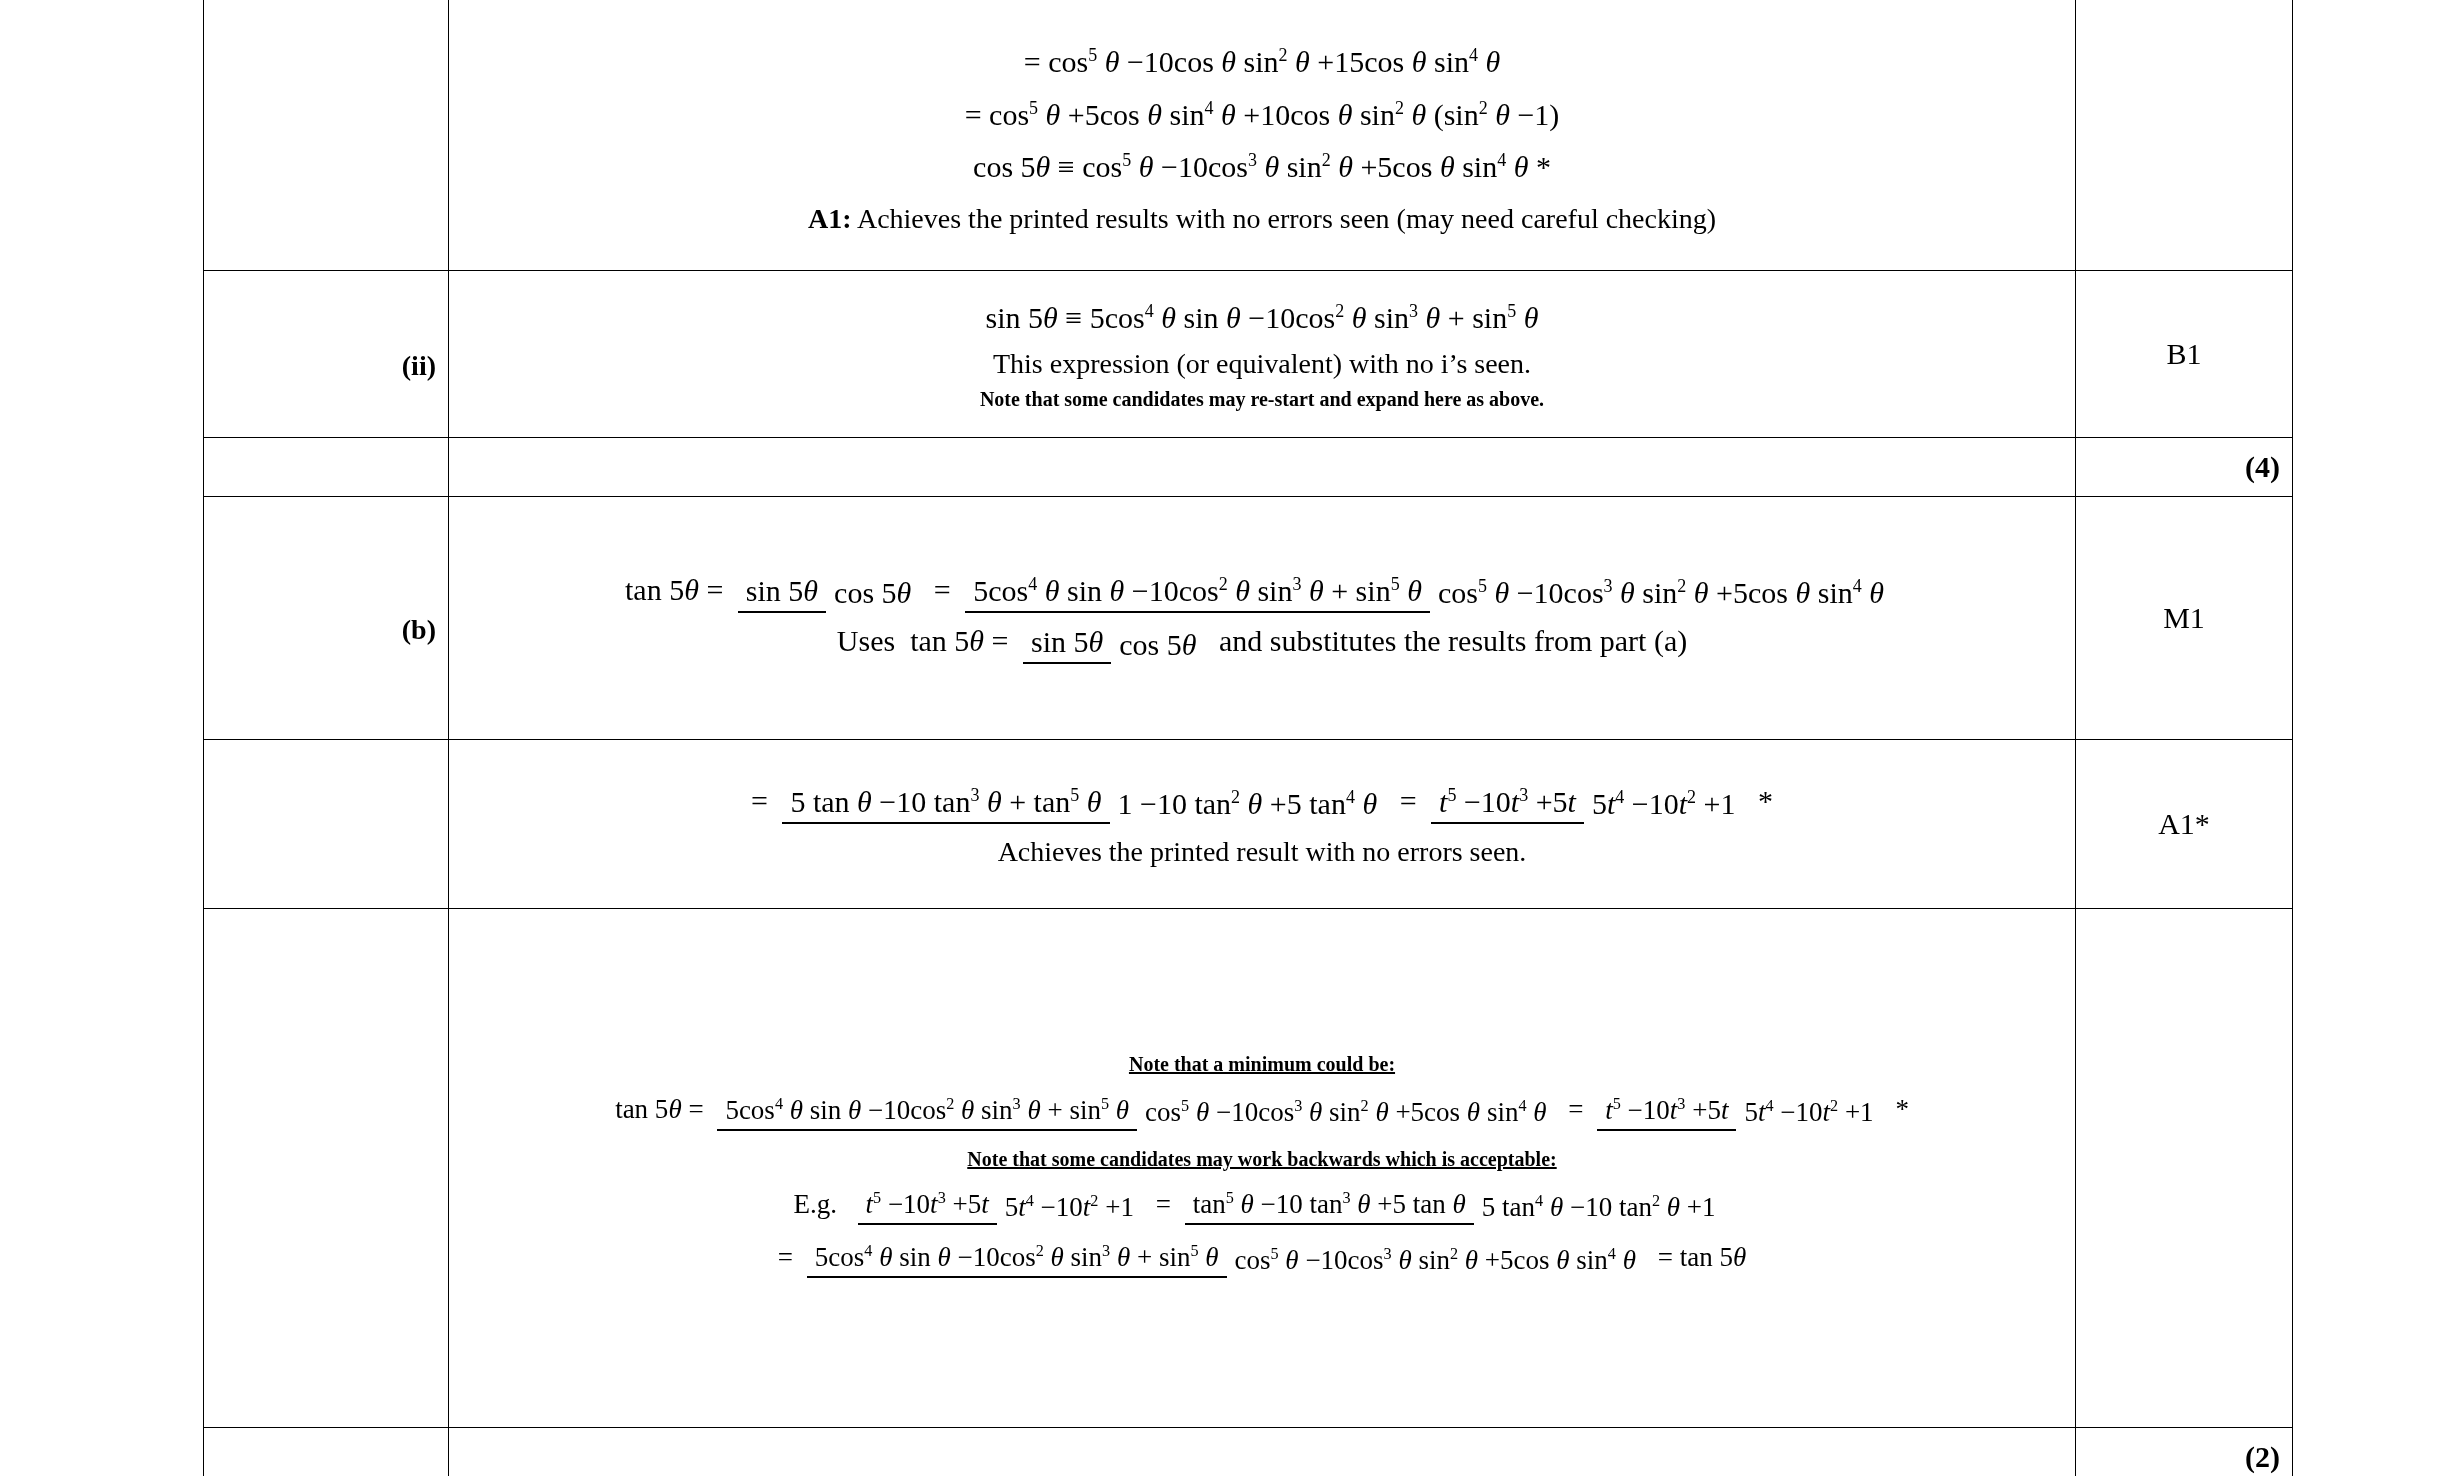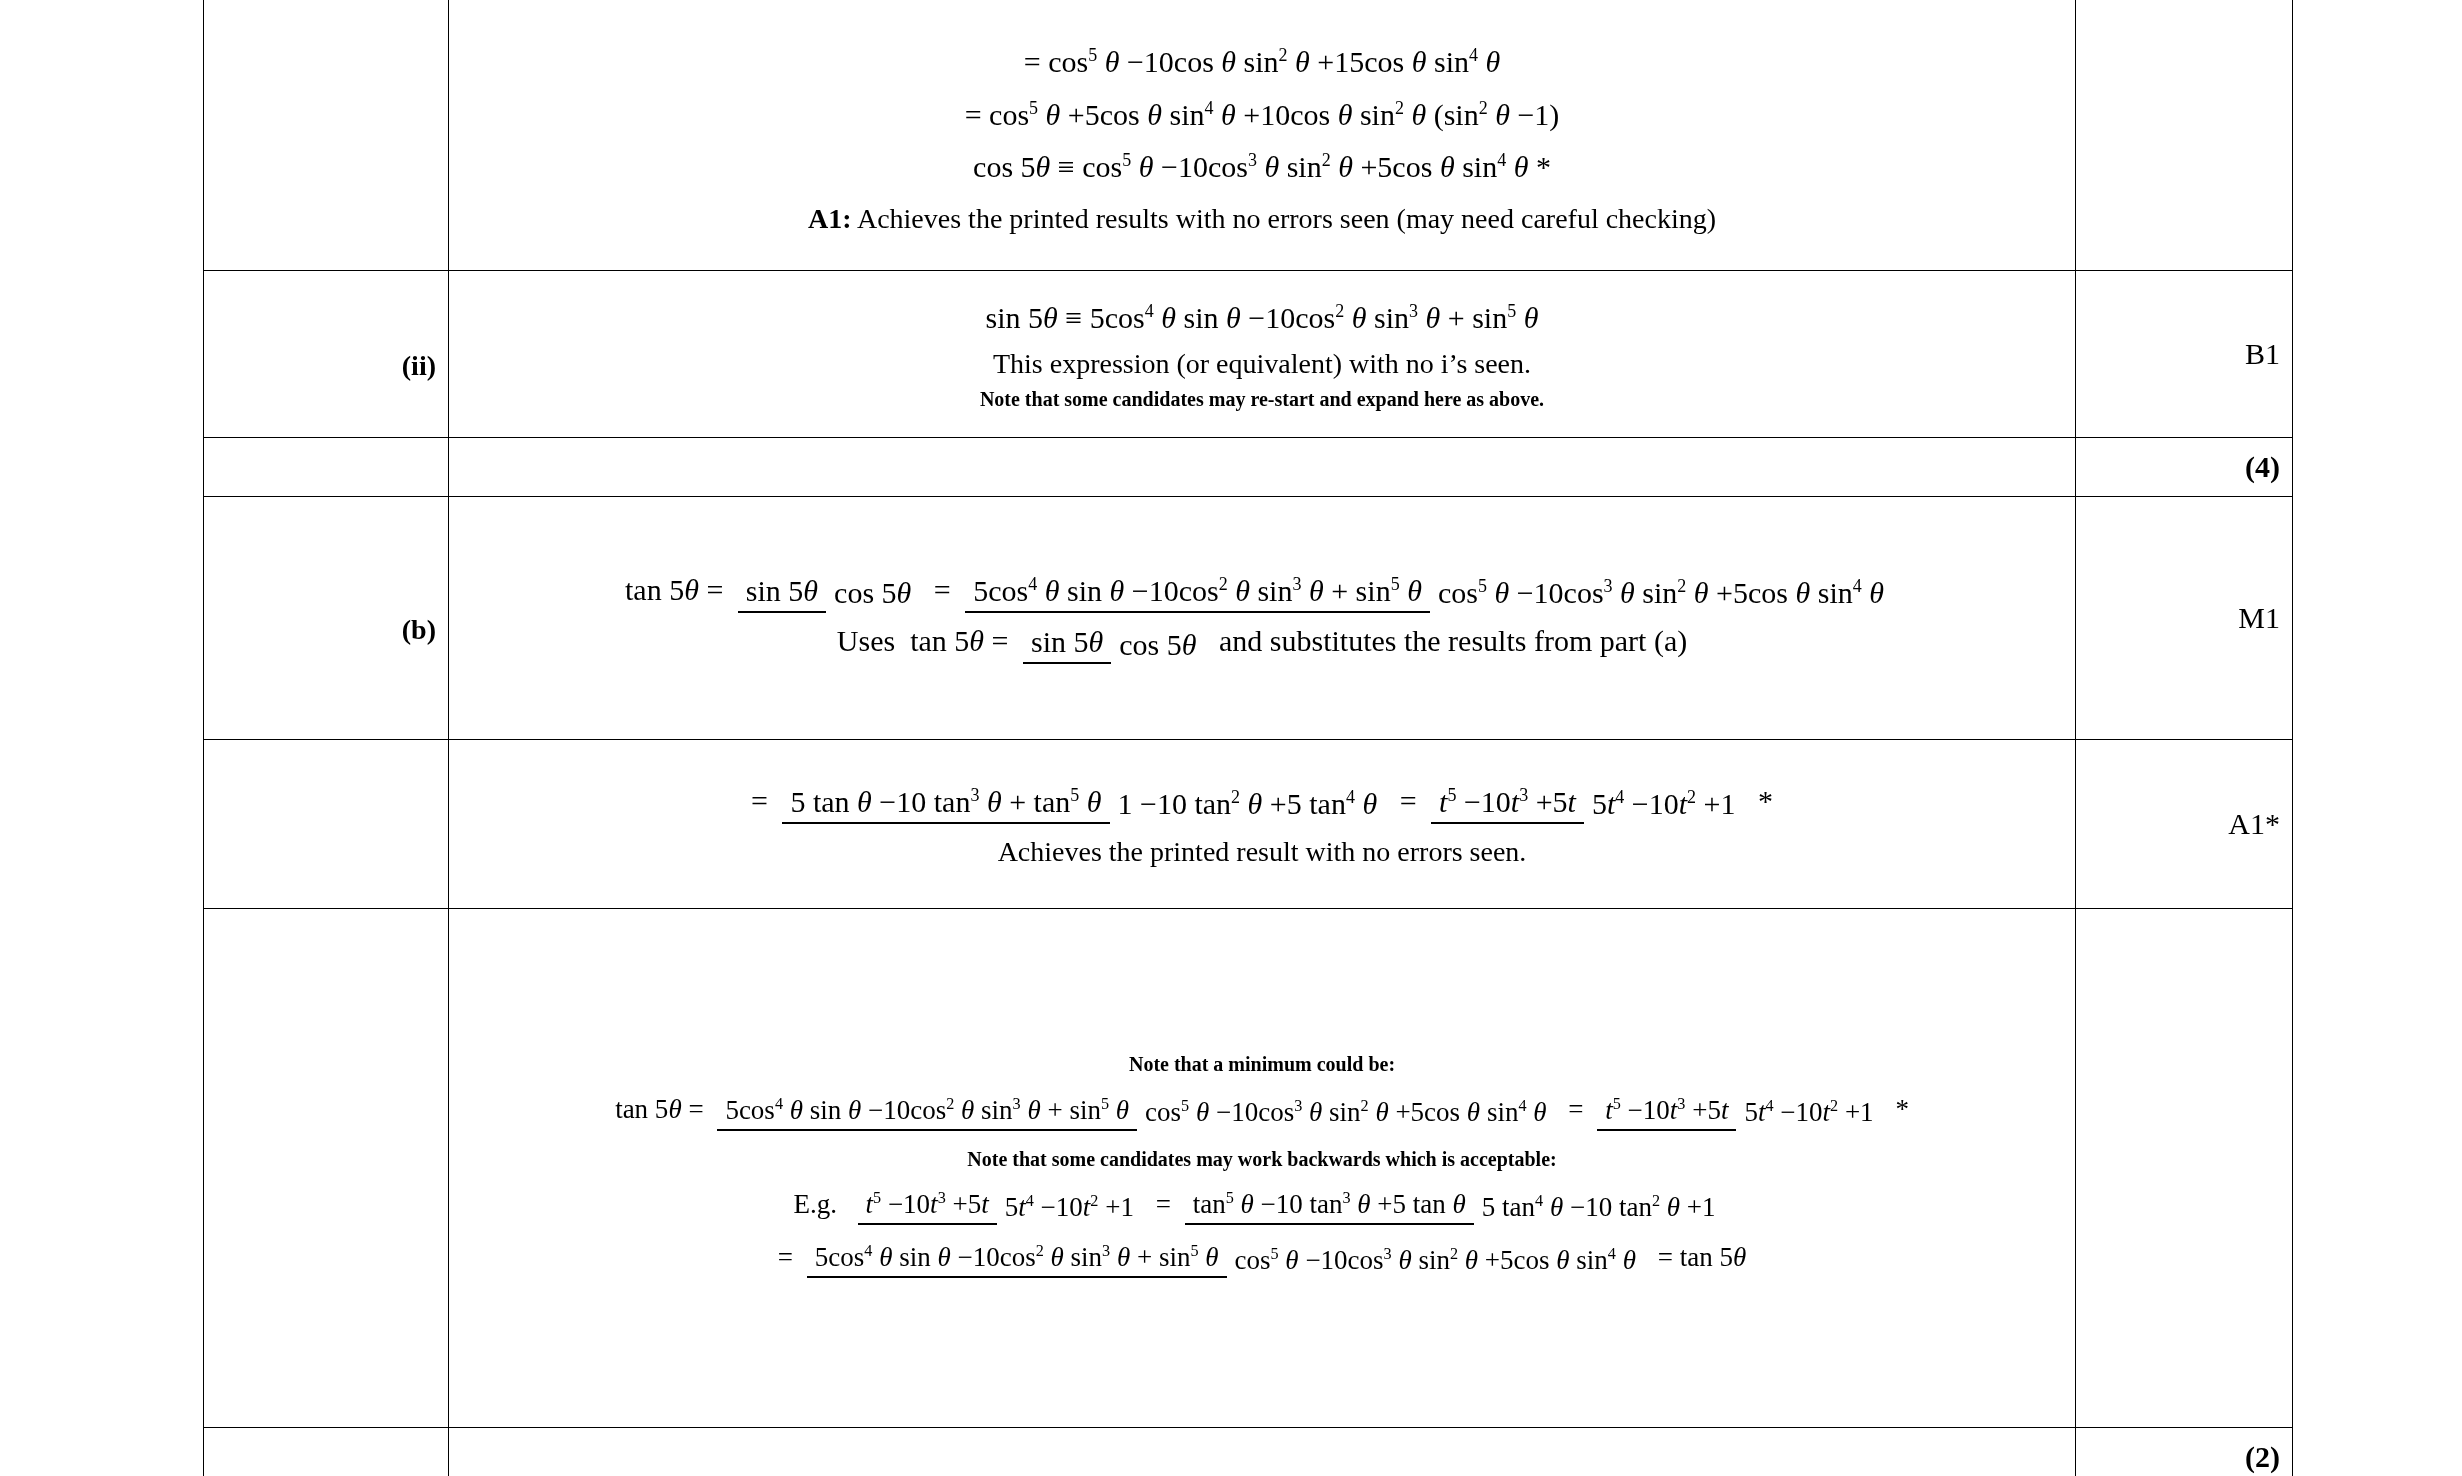--- a/index.html
+++ b/index.html
@@ -24,33 +24,33 @@
   tr.r3 { height: 243px; }
   tr.r4 { height: 169px; }
   tr.r5 { height: 519px; }
   tr.r6 { height: 50px; }
 
   .qcol { text-align: right; vertical-align: top; }
   .part { font-weight: bold; font-size: 28px; padding-top: 25.4px; }
 
   .scol { text-align: center; padding: 4.6px 15px; }
 
-  .mcol { font-size: 30px; padding-left: 18.5px; text-align: right; }
+  .mcol { font-size: 30px; padding-left: 18.5px; text-align: center; }
   .m-top { vertical-align: top; padding-top: 42px; }
   .m-right { text-align: right; font-weight: bold; padding-right: 15px; padding-left: 0; }
 
   .eq { font-size: 30px; line-height: 1.25; margin: 9.3px 0; }
   .eq-sm { font-size: 27px; line-height: 1.25; margin: 9.3px 0; }
   .txt { font-size: 28px; line-height: 1.25; margin: 5.8px 0; }
   .bnote { font-size: 20px; font-weight: bold; line-height: 1.25; margin: 5.8px 0; }
 
   .r0 .eq { margin: 15px 0; }
   .r0 .txt { margin-top: 11.6px; }
   .r5 .eq-sm { margin: 16px 0; }
-  .r5 .bnote { margin: 11.6px 0; }
+  .r5 .bnote { margin: 11.6px 0; text-decoration: underline; }
 
   sup { font-size: 0.6em; line-height: 0; }
   i { font-style: italic; }
 
   .frac {
     display: inline-flex; flex-direction: row;
     vertical-align: middle; margin: 0 7px;
     line-height: 1.12; text-align: center;
   }
   .frac .fnum { border-bottom: 2.3px solid #000; padding: 1.2px 8px 3.5px; }

